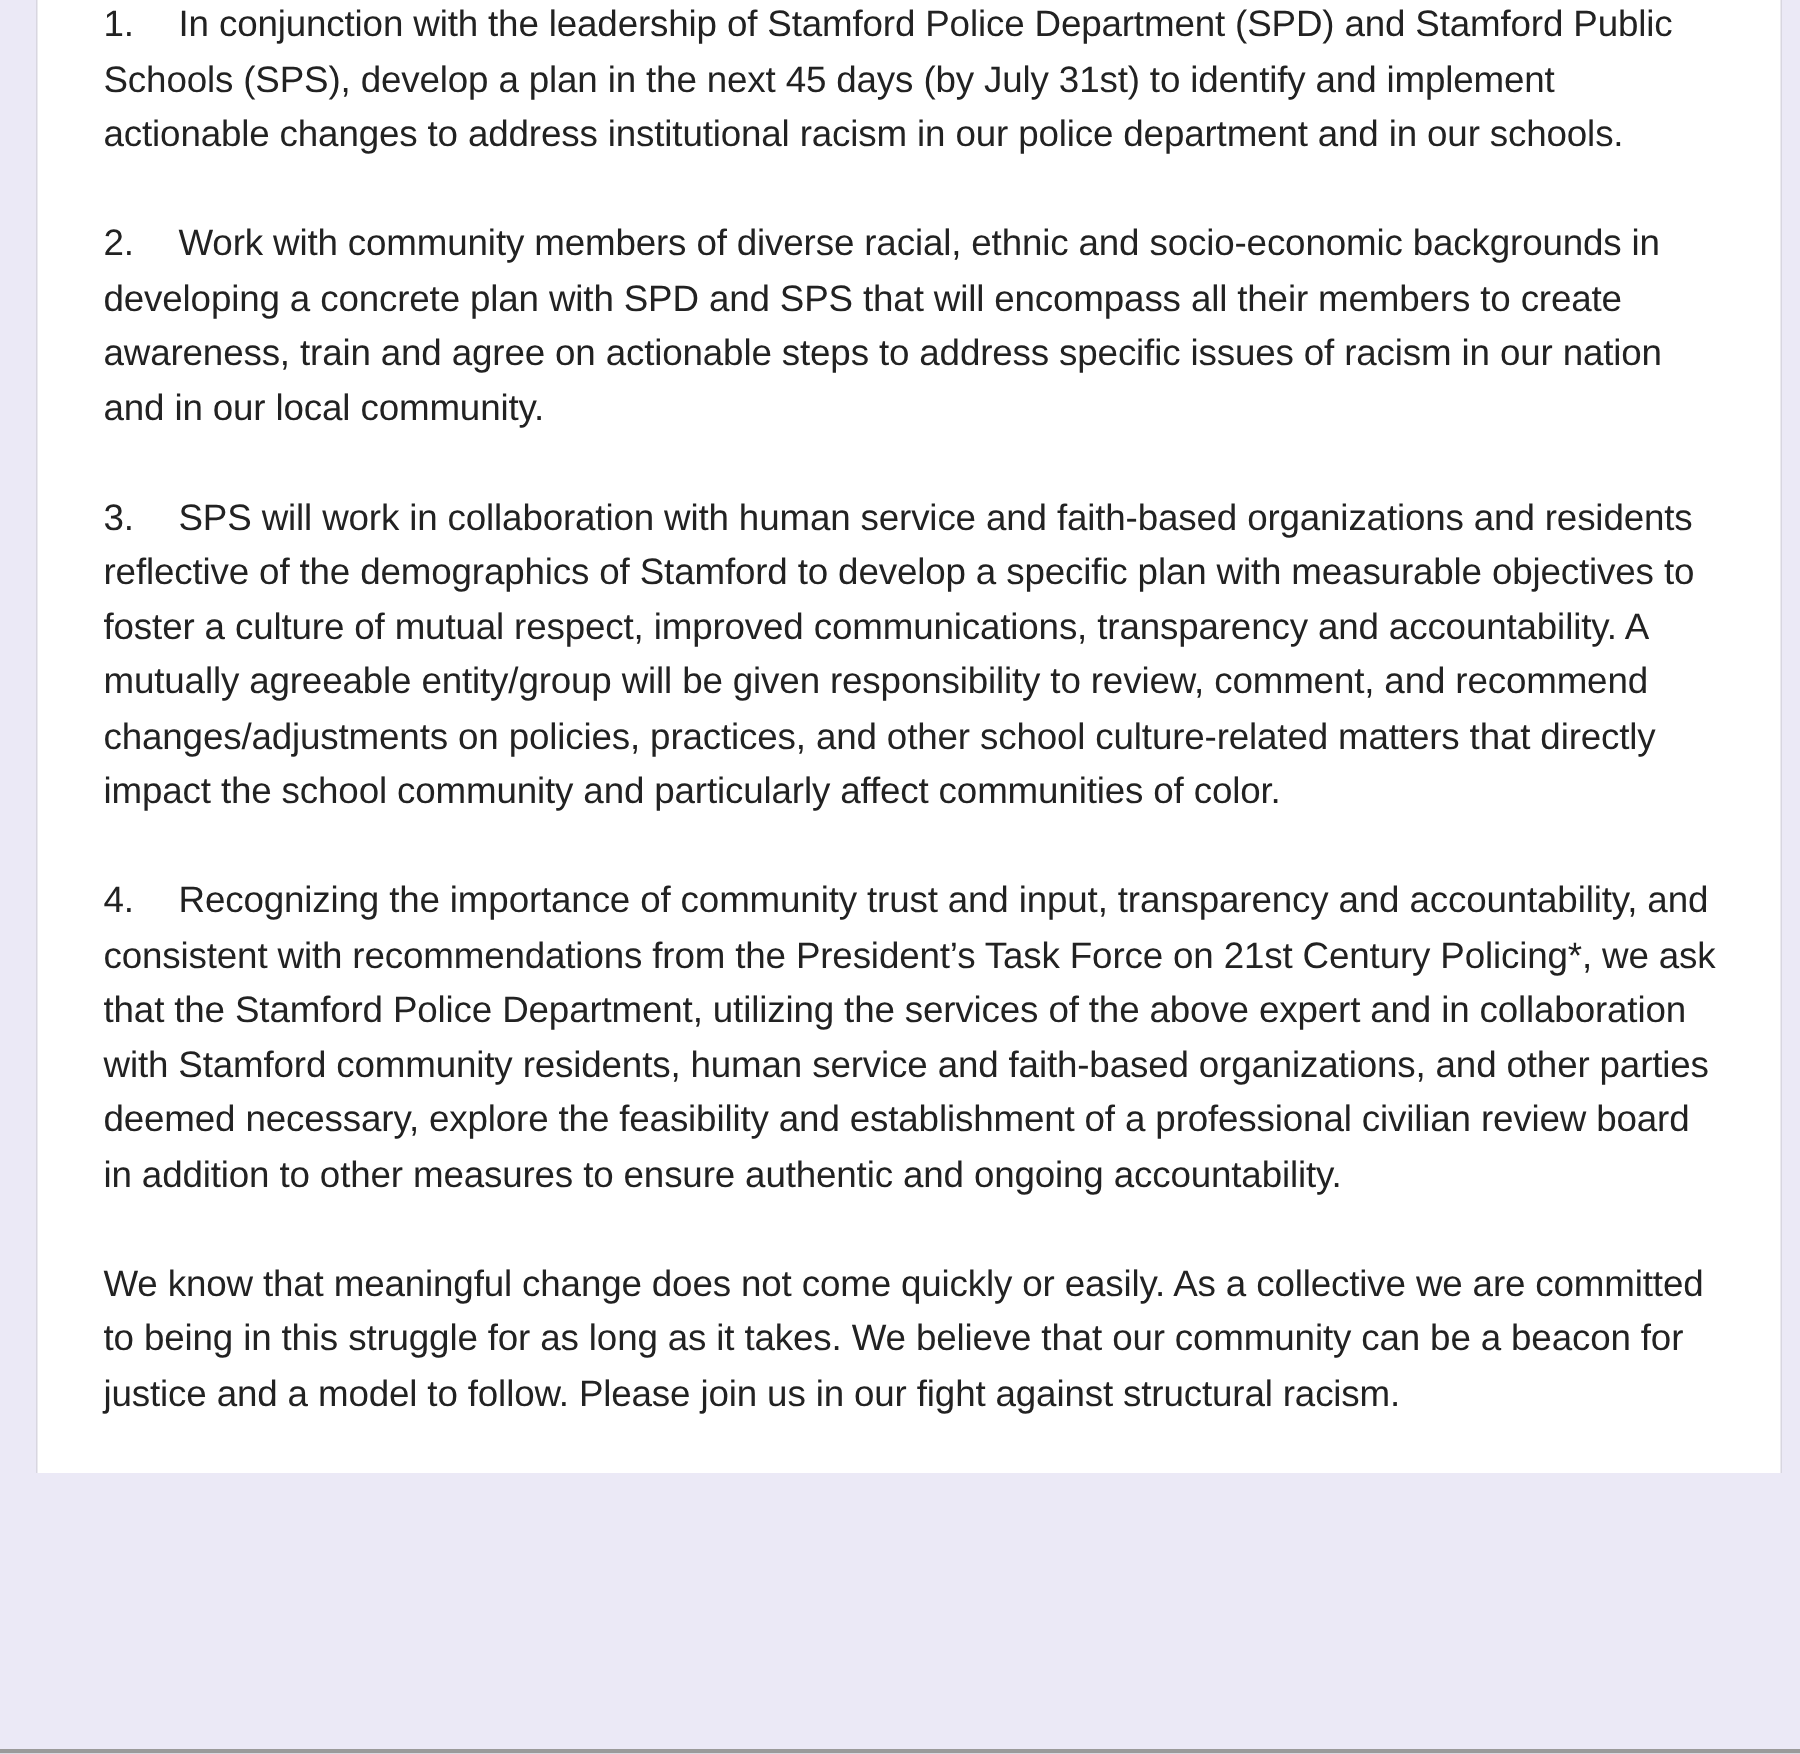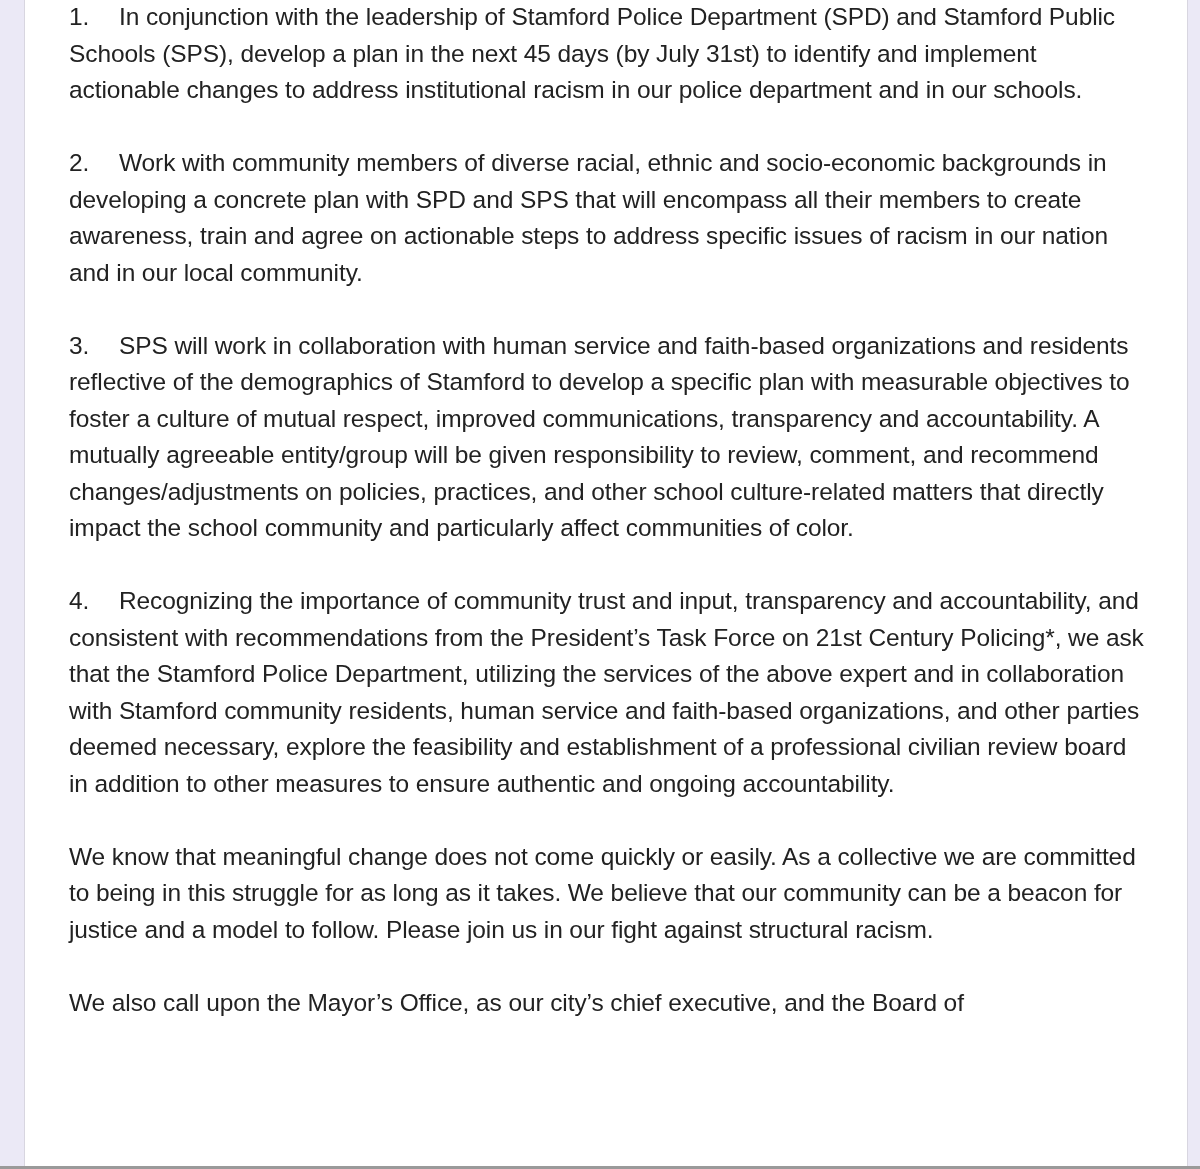--- a/index.html
+++ b/index.html
@@ -14,21 +14,21 @@
       position: relative;
       width: 1200px;
       height: 1169px;
       background: #ebe9f6;
     }
     .page {
       position: absolute;
       left: 24px;
       top: 0;
       width: 1164px;
-      height: 1166px;
+      height: 982px;
       background: #ffffff;
       border-left: 1px solid #d8d6e0;
       border-right: 1px solid #d8d6e0;
       box-sizing: border-box;
     }
     .content {
       position: absolute;
       left: 44px;
       top: -1px;
       width: 1080px;
@@ -65,18 +65,17 @@
       <p class="para"><span class="num">1.</span><span>In conjunction with the leadership of Stamford Police Department (SPD) and Stamford Public Schools (SPS), develop a plan in the next 45 days (by July 31st) to identify and implement actionable changes to address institutional racism in our police department and in our schools.</span></p>
 
       <p class="para"><span class="num">2.</span><span>Work with community members of diverse racial, ethnic and socio-economic backgrounds in developing a concrete plan with SPD and SPS that will encompass all their members  to create  awareness, train and agree on actionable steps to address specific issues of racism in our nation and in our local community.</span></p>
 
       <p class="para"><span class="num">3.</span><span>SPS will work in collaboration with human service and faith-based organizations and residents reflective of the demographics of Stamford to develop a specific plan with measurable objectives to foster a culture of mutual respect, improved communications, transparency and accountability. A mutually agreeable entity/group will be given responsibility  to review, comment, and recommend changes/adjustments on  policies, practices, and other school culture-related matters that directly impact the school community and particularly affect communities of color.</span></p>
 
       <p class="para"><span class="num">4.</span><span>Recognizing the importance of community trust and input, transparency and accountability, and consistent with recommendations from the President’s Task Force on 21st Century Policing*, we ask that the Stamford Police Department, utilizing the services of the above expert and in collaboration with Stamford community residents, human service and faith-based organizations, and other parties deemed necessary, explore the feasibility and establishment of a professional civilian review board in addition to other measures to ensure authentic and ongoing accountability.</span></p>
 
       <p class="para">We know that meaningful change does not come quickly or easily. As a collective we are committed to being in this struggle for as long as it takes. We believe that our community can be a beacon for justice and a model to follow. Please join us in our fight against structural racism.</p>
 
-      <p class="para">We also call upon the Mayor’s Office, as our city’s chief executive, and the Board of</p>
 
     </div>
   </div>
   <div class="bottom-bar"></div>
 </div>
 
 </body></html>

